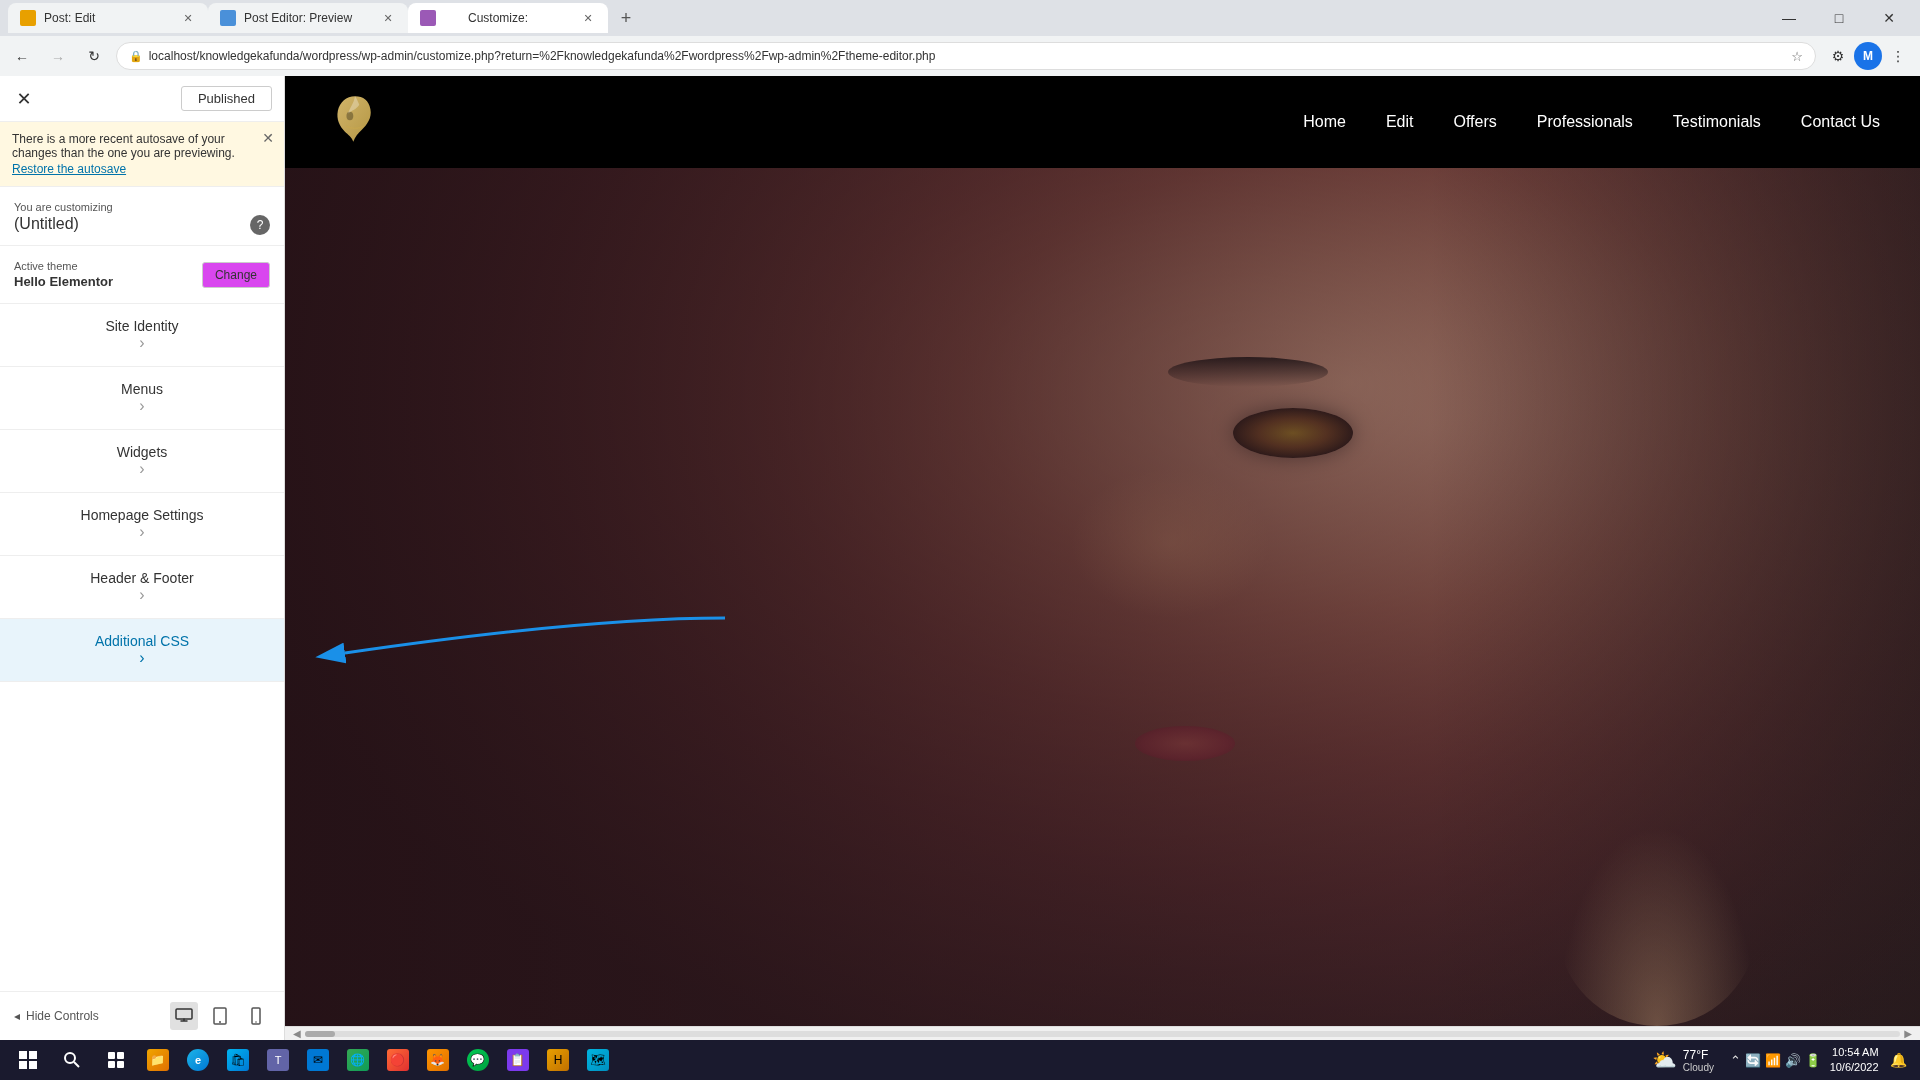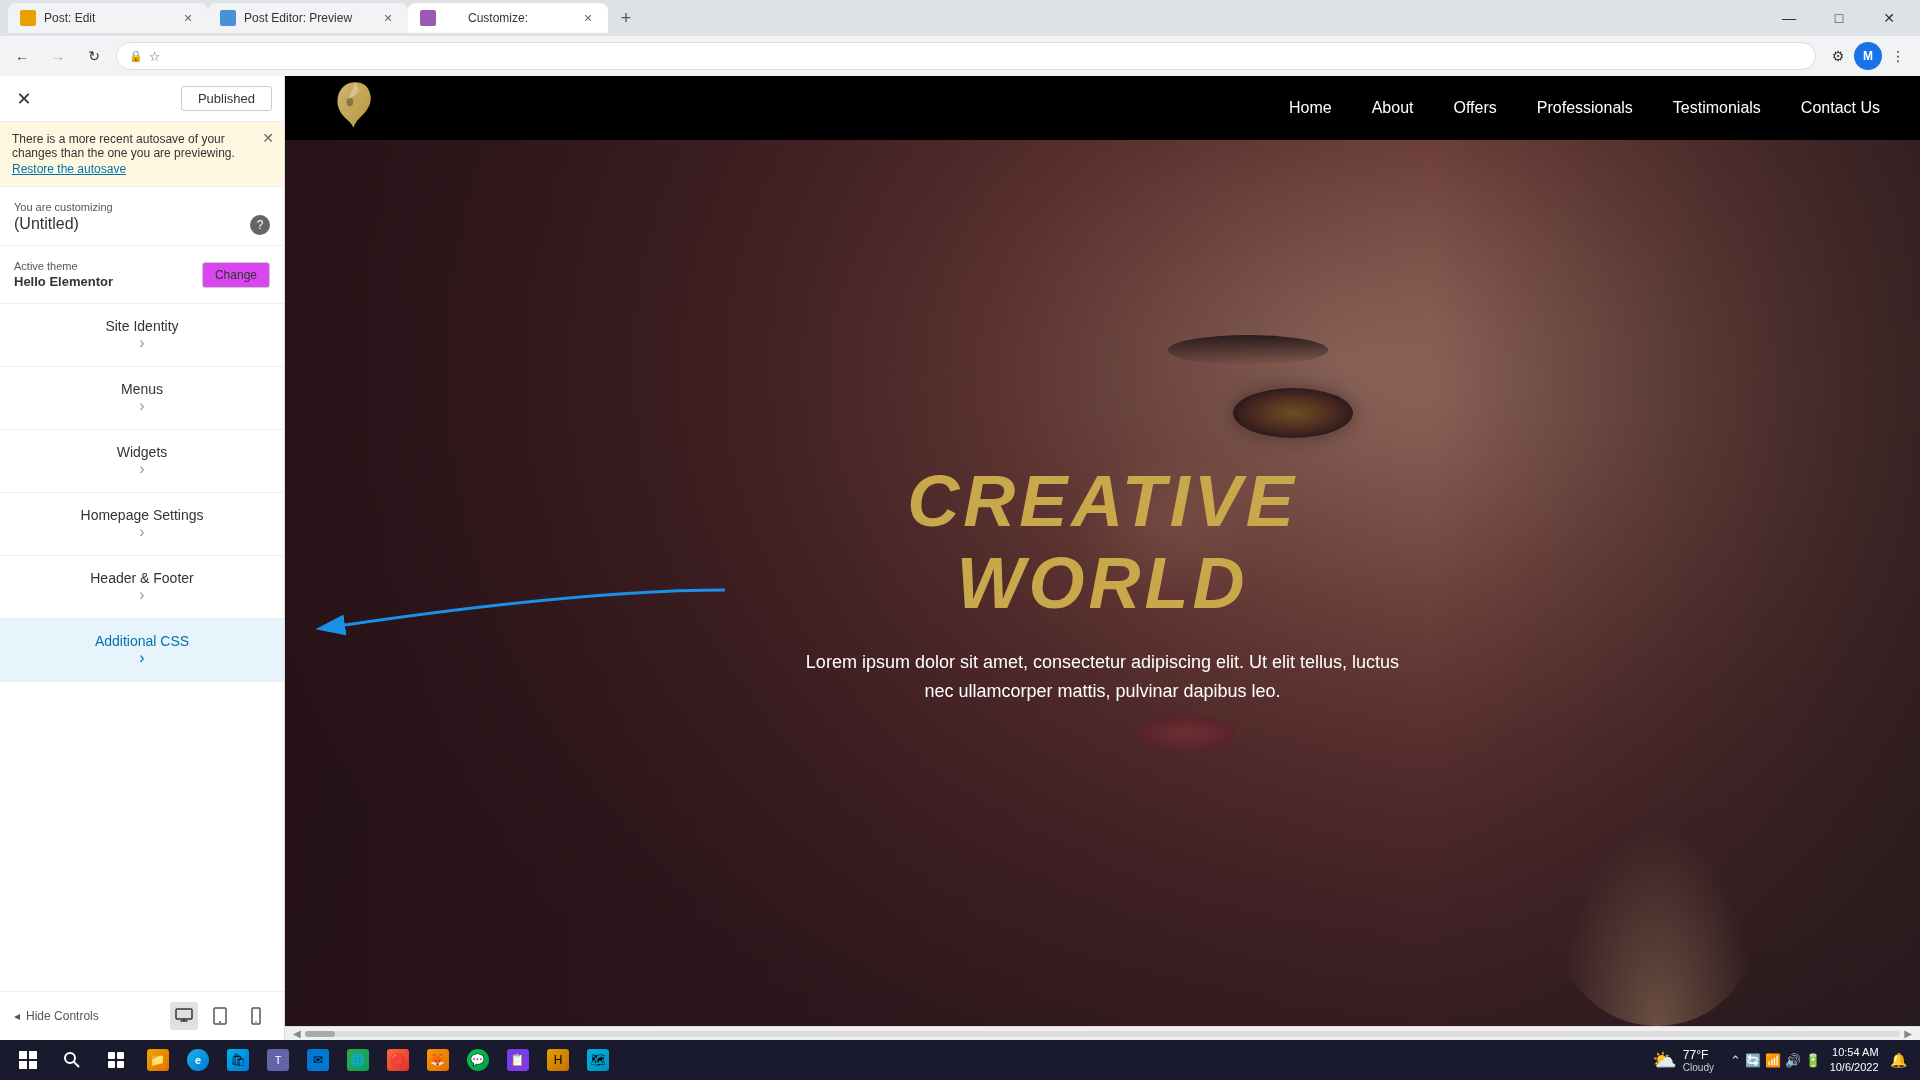--- a/index.html
+++ b/index.html
@@ -219,21 +219,21 @@
       display: flex;
       flex-direction: column;
       overflow: hidden;
       background: #000;
       position: relative;
     }
 
     
     .site-header {
       background: #000;
-      height: 64px;
+      height: 92px;
       display: flex;
       align-items: center;
       padding: 0 40px;
       flex-shrink: 0;
     }
     .site-logo {
       display: flex;
       align-items: center;
       gap: 10px;
     }
@@ -436,20 +436,21 @@
       <div class="window-btn close">✕</div>
     </div>
   </div>
 
   <div class="address-bar-row">
     <div class="nav-btn">←</div>
     <div class="nav-btn disabled">→</div>
     <div class="nav-btn">↻</div>
     <div class="address-bar">
       <span class="address-bar-lock">🔒</span>
+      <span class="address-bar-text">localhost/knowledgekafunda/wordpress/wp-admin/customize.php?return=%2Fknowledgekafunda%2Fwordpress%2Fwp-admin%2Ftheme-editor.php</span>
       <div class="address-bar-icons">
         <span>☆</span>
       </div>
     </div>
     <div class="toolbar-icons">
       <div class="toolbar-icon-btn">⚙</div>
       <div class="profile-btn">M</div>
       <div class="toolbar-icon-btn">⋮</div>
     </div>
   </div>
@@ -557,21 +558,21 @@
           </defs>
 
           <path d="M30 5 C20 5, 12 12, 10 22 C8 32, 12 40, 18 46 C22 50, 26 52, 28 58 C30 52, 34 48, 38 44 C44 38, 50 30, 48 20 C46 10, 40 5, 30 5Z" fill="url(#logoGrad)" opacity="0.9"></path>
           <ellipse cx="24" cy="28" rx="4" ry="5" fill="#000" opacity="0.3"></ellipse>
           <path d="M20 40 Q30 45 40 40" stroke="#c9a84c" stroke-width="1.5" fill="none" opacity="0.6"></path>
           <path d="M30 5 C28 15, 24 18, 22 25 C26 22, 32 20, 35 15 C33 10, 31 6, 30 5Z" fill="#fff" opacity="0.3"></path>
         </svg>
       </div>
       <nav class="site-nav">
         <a class="nav-link">Home</a>
-        <a class="nav-link">About</a>
+        <a class="nav-link">Edit</a>
         <a class="nav-link">Offers</a>
         <a class="nav-link">Professionals</a>
         <a class="nav-link">Testimonials</a>
         <a class="nav-link">Contact Us</a>
       </nav>
     </div>
 
     <div class="hero-section">
 
       <div class="hero-image-bg"></div>
@@ -586,24 +587,20 @@
         <div style="position:absolute; top:65%; left:52%; width:100px; height:35px; background:radial-gradient(ellipse, #9b3a3a 0%, #7a1a2a 60%, #4a0a15 100%); border-radius:50%; opacity:0.8;"></div>
 
         <div style="position:absolute; top:35%; left:48%; width:200px; height:150px; background:radial-gradient(ellipse, rgba(200,140,100,0.4) 0%, transparent 70%);"></div>
 
         <div style="position:absolute; top:0; right:0; width:30%; bottom:0; background:linear-gradient(to right, transparent, rgba(10,5,5,0.7));"></div>
 
         <div style="position:absolute; bottom:0; right:10%; width:200px; height:200px; background:radial-gradient(ellipse at center bottom, rgba(180,140,100,0.6) 0%, transparent 70%); border-radius:50%;"></div>
       </div>
       <div class="hero-bg"></div>
 
-      <div class="hero-content">
-        <h1 class="hero-title">CREATIVE WORLD</h1>
-        <p class="hero-text">Lorem ipsum dolor sit amet, consectetur adipiscing elit. Ut elit tellus, luctus nec ullamcorper mattis, pulvinar dapibus leo.</p>
-      </div>
 
       <svg class="arrow-annotation" width="450" height="80" viewBox="0 0 450 80">
         <defs>
           <marker id="arrowhead" markerWidth="10" markerHeight="7" refX="0" refY="3.5" orient="auto">
             <polygon points="0 0, 10 3.5, 0 7" fill="#1a90e8"></polygon>
           </marker>
         </defs>
 
         <path d="M 440 20 Q 300 20, 60 55" stroke="#1a90e8" stroke-width="3" fill="none" marker-end="url(#arrowhead)"></path>
       </svg>

